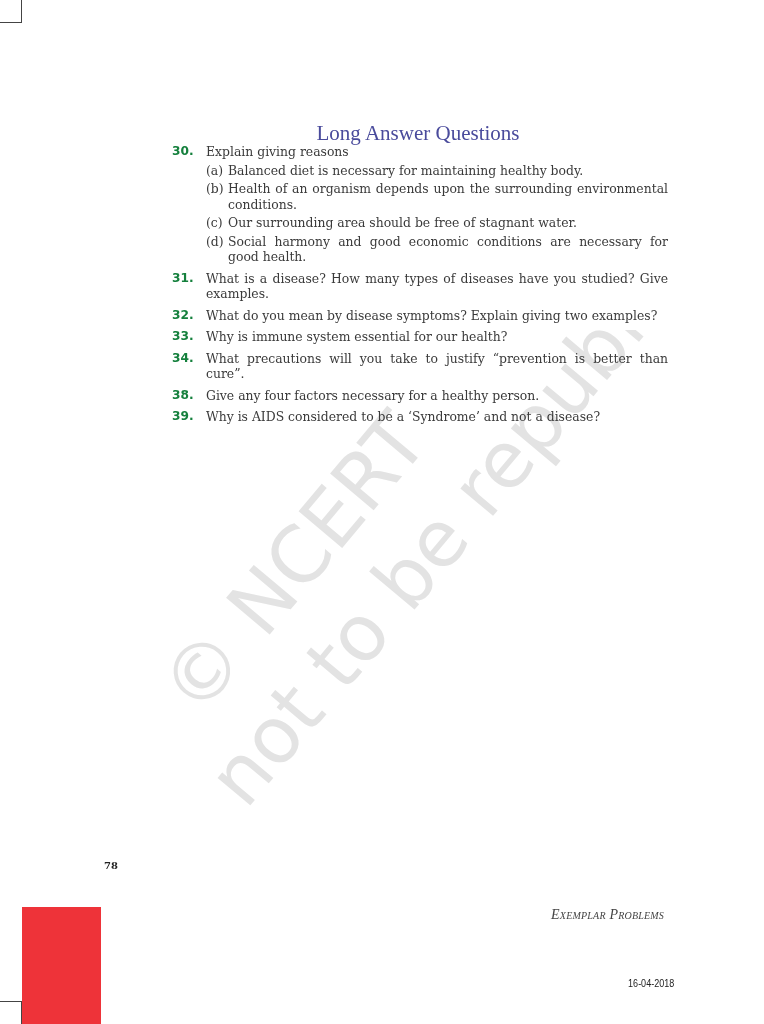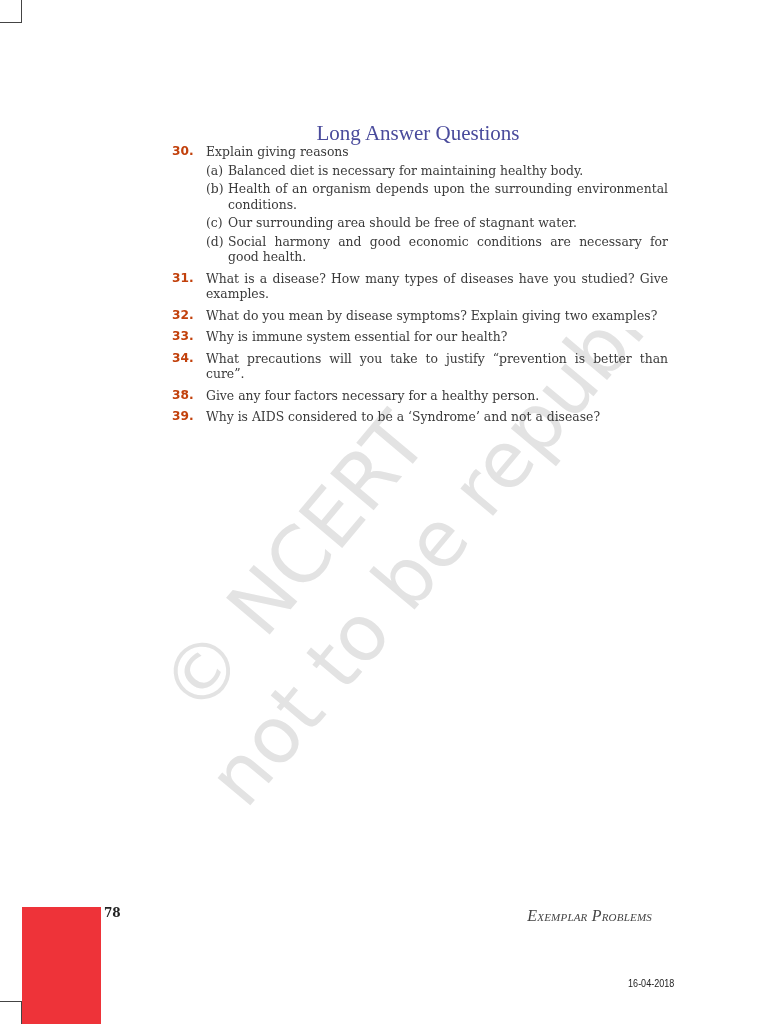--- a/index.html
+++ b/index.html
@@ -14,26 +14,26 @@
   }
   .crop-bottom {
     position: absolute; left: 0; top: 1001px; width: 21px; height: 30px;
     border-right: 1.5px solid #444; border-top: 1.5px solid #444;
   }
   .red-bar {
     position: absolute; left: 22px; top: 907px; width: 79px; height: 117px;
     background: #ee3339;
   }
   .page-number {
-    position: absolute; left: 104px; top: 906px;
-    font-family: "DejaVu Serif", serif; font-weight: bold; font-size: 12px; color: #222;
+    position: absolute; left: 104px; top: 860px;
+    font-family: "DejaVu Serif", serif; font-weight: bold; font-size: 10px; color: #222;
   }
   .running-footer {
-    position: absolute; right: 112px; top: 907px;
-    font-family: "Liberation Serif", serif; font-style: italic; font-size: 16px;
+    position: absolute; right: 100px; top: 907px;
+    font-family: "Liberation Serif", serif; font-style: italic; font-size: 14px;
     font-variant: small-caps; color: #444; letter-spacing: 0.2px;
   }
   .print-date {
     position: absolute; right: 90px; top: 978px;
     font-family: "Liberation Sans", sans-serif; font-size: 10px; color: #222;
     transform: scaleX(0.9); transform-origin: right;
   }
   .section-title {
     position: absolute; left: 0; width: 836px; top: 104px; text-align: center;
     font-family: "Liberation Serif", serif; font-size: 21px; color: #4a4b9c;
@@ -42,21 +42,21 @@
   .questions {
     position: absolute; left: 172px; top: 144px; width: 496px;
     font-size: 12.4px; line-height: 15.5px; color: #3a3a3a;
   }
   .q {
     position: relative; padding-left: 34px; margin-bottom: 6px;
     text-align: justify;
   }
   .q .num {
     position: absolute; left: 0; top: 0;
-    font-family: "DejaVu Sans", sans-serif; font-weight: bold; font-size: 12.2px; color: #c2410c;
+    font-family: "DejaVu Sans", sans-serif; font-weight: bold; font-size: 12.2px; color: #15803d;
   }
   .q .txt { display: block; }
   .sub { position: relative; padding-left: 22px; margin-top: 3px; text-align: justify; }
   .sub .lbl { position: absolute; left: 0; top: 0; }
   .watermark {
     position: absolute; left: 160px; top: 330px; width: 520px; height: 480px;
     pointer-events: none;
   }
 </style>
 </head>

